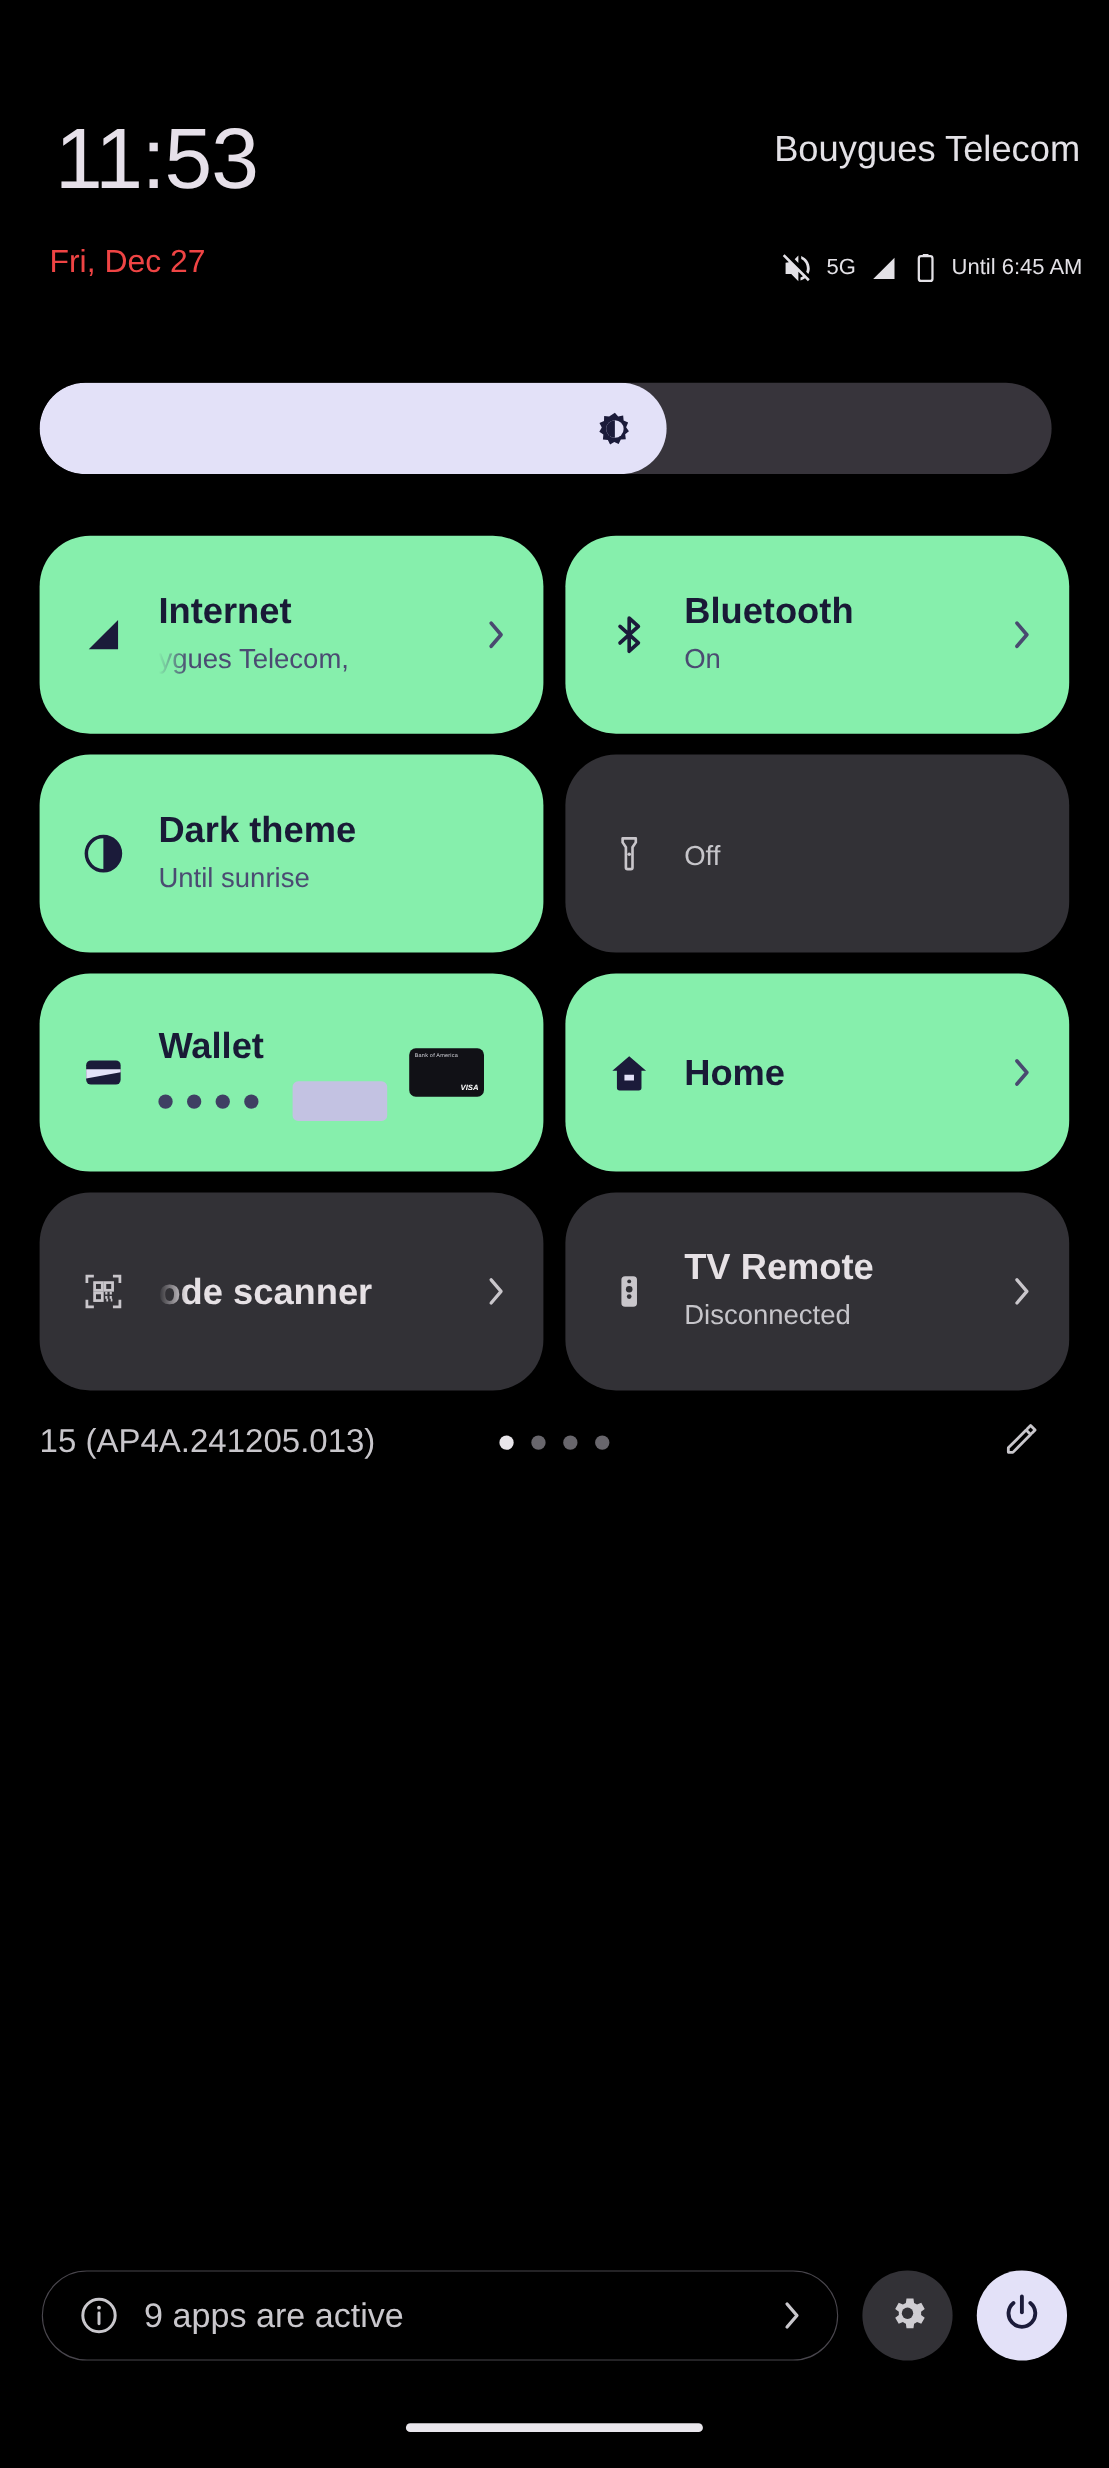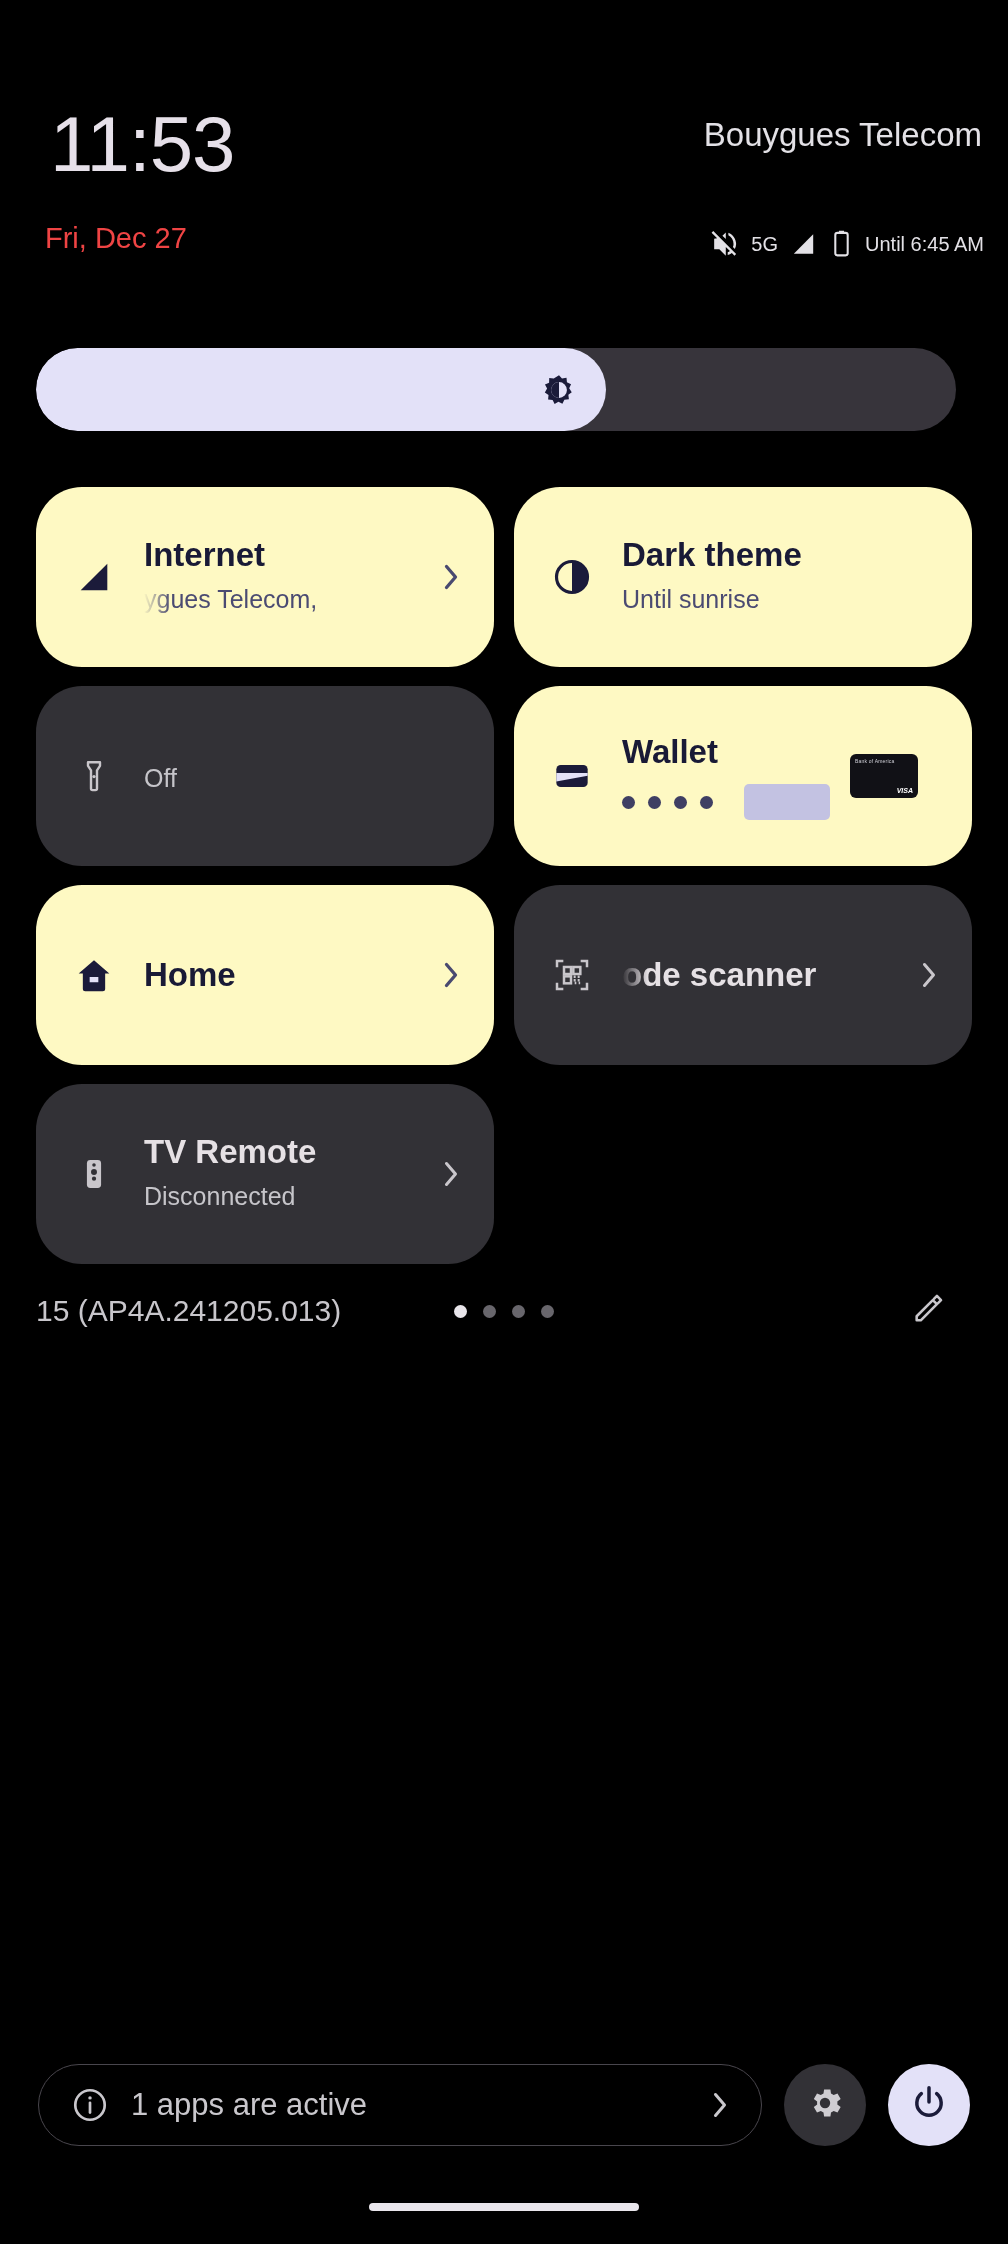--- a/index.html
+++ b/index.html
@@ -67,21 +67,21 @@
     grid-row-gap:19px;
   }
   .tile {
     position:relative;
     height:180px;
     border-radius:46px;
     display:flex; align-items:center;
     padding:0 30px 0 34px;
     overflow:hidden;
   }
-  .tile.on  { background:#fef9c3; }
+  .tile.on  { background:#86efac; }
   .tile.off { background:#323136; }
 
   .tile .ticon {
     flex:0 0 auto;
     width:48px; height:48px;
     display:flex; align-items:center; justify-content:center;
     margin-right:26px;
   }
   .tile .tbody {
     flex:1 1 auto; min-width:0;
@@ -240,20 +240,36 @@
       <span class="tlabel">Internet</span>
       <span class="tsub fade-both">ygues Telecom,</span>
     </span>
     <span class="chev">
       <svg width="22" height="30" viewBox="0 0 12 20" fill="none" stroke="#494A70" stroke-width="2.2" stroke-linecap="round" stroke-linejoin="round">
           <path d="M3 3 L9 10 L3 17"></path>
         </svg>
     </span>
   </div>
 
+  <div class="tile on">
+    <span class="ticon">
+      <svg width="40" height="40" viewBox="0 0 24 24" fill="none" stroke="#1B1B3A" stroke-width="2" stroke-linejoin="round" stroke-linecap="round">
+        <path d="M7 7.5 L17 16.5 L12 21 V3 L17 7.5 L7 16.5"></path>
+      </svg>
+    </span>
+    <span class="tbody">
+      <span class="tlabel">Bluetooth</span>
+      <span class="tsub">On</span>
+    </span>
+    <span class="chev">
+      <svg width="22" height="30" viewBox="0 0 12 20" fill="none" stroke="#494A70" stroke-width="2.2" stroke-linecap="round" stroke-linejoin="round">
+          <path d="M3 3 L9 10 L3 17"></path>
+        </svg>
+    </span>
+  </div>
 
   <div class="tile on">
     <span class="ticon">
       <svg width="40" height="40" viewBox="0 0 24 24">
         <circle cx="12" cy="12" r="9.3" fill="none" stroke="#1B1B3A" stroke-width="1.9"></circle>
         <path d="M12 2.7 a9.3 9.3 0 0 1 0 18.6 z" fill="#1B1B3A"></path>
       </svg>
     </span>
     <span class="tbody">
       <span class="tlabel">Dark theme</span>
@@ -375,21 +391,21 @@
 
 <div class="bottombar">
   <div class="activechip">
     <span class="icon">
       <svg width="38" height="38" viewBox="0 0 24 24" fill="none" stroke="#C9C7CC" stroke-width="1.7">
         <circle cx="12" cy="12" r="9.3"></circle>
         <path d="M12 10.6 v6.2" stroke-linecap="round"></path>
         <circle cx="12" cy="7.5" r="1.1" fill="#C9C7CC" stroke="none"></circle>
       </svg>
     </span>
-    <span class="label">1 apps are active</span>
+    <span class="label">9 apps are active</span>
     <span class="chev">
       <svg width="24" height="30" viewBox="0 0 12 20" fill="none" stroke="#C9C7CC" stroke-width="2" stroke-linecap="round" stroke-linejoin="round">
           <path d="M3 3 L9 10 L3 17"></path>
         </svg>
     </span>
   </div>
 
   <div class="circlebtn gear">
     <span>
       <svg width="40" height="40" viewBox="0 0 24 24" fill="#CFCDD2">

